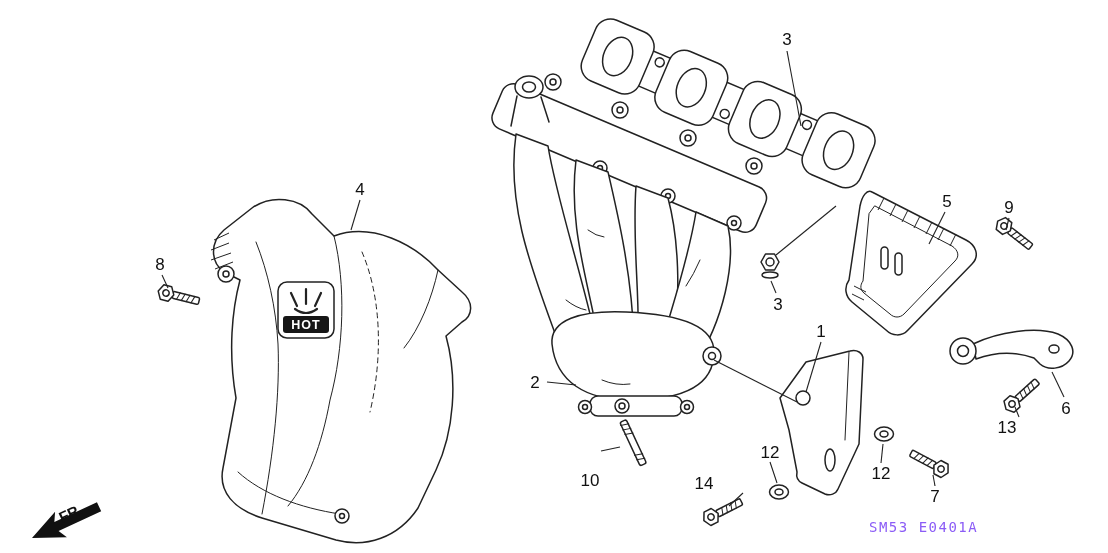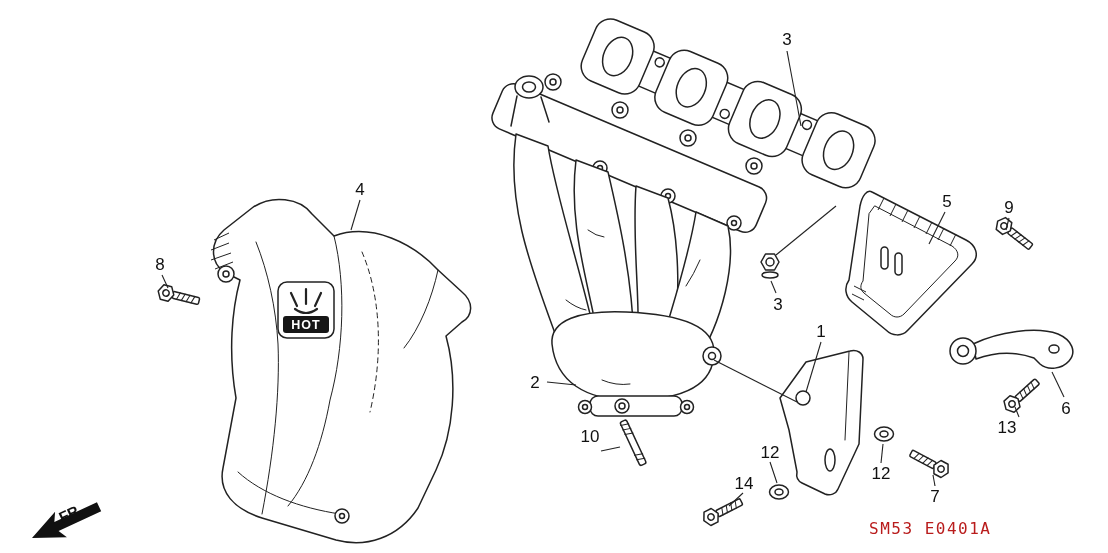--- a/index.html
+++ b/index.html
@@ -20,21 +20,21 @@
   .hatch line { stroke:#222; stroke-width:1; }
   .callout {
     position:absolute;
     transform:translate(-50%,-50%);
     font-size:17px; color:#111; line-height:1;
     font-family:"Liberation Sans", sans-serif;
   }
   .diagram-code {
     position:absolute;
     font-family:"DejaVu Sans Mono", monospace;
-    font-size:16px; letter-spacing:1.5px; color:#b91c1c;
+    font-size:14px; letter-spacing:1.5px; color:#8b5cf6;
   }
   .fr-text  { font-family:"Liberation Sans", sans-serif; font-weight:bold; font-size:15px; fill:#111; }
   .hot-text { font-family:"Liberation Sans", sans-serif; font-weight:bold; font-size:12.5px; fill:#fff; letter-spacing:1px; }
 </style>
 </head>
 <body>
 
 <div class="stage">
 
   <svg viewBox="0 0 1108 553" width="1108" height="553">
@@ -238,21 +238,21 @@
 
   <div class="callout" style="left:821px;top:331px">1</div>
   <div class="callout" style="left:535px;top:382px">2</div>
   <div class="callout" style="left:787px;top:39px">3</div>
   <div class="callout" style="left:360px;top:189px">4</div>
   <div class="callout" style="left:947px;top:201px">5</div>
   <div class="callout" style="left:1066px;top:408px">6</div>
   <div class="callout" style="left:935px;top:496px">7</div>
   <div class="callout" style="left:160px;top:264px">8</div>
   <div class="callout" style="left:1009px;top:207px">9</div>
-  <div class="callout" style="left:590px;top:436px">10</div>
+  <div class="callout" style="left:590px;top:480px">10</div>
   <div class="callout" style="left:778px;top:304px">3</div>
   <div class="callout" style="left:770px;top:452px">12</div>
   <div class="callout" style="left:881px;top:473px">12</div>
   <div class="callout" style="left:1007px;top:427px">13</div>
-  <div class="callout" style="left:744px;top:483px">14</div>
+  <div class="callout" style="left:704px;top:483px">14</div>
 
   <div class="diagram-code" style="left:869px;top:519px">SM53 E0401A</div>
 </div>
 
 </body></html>

